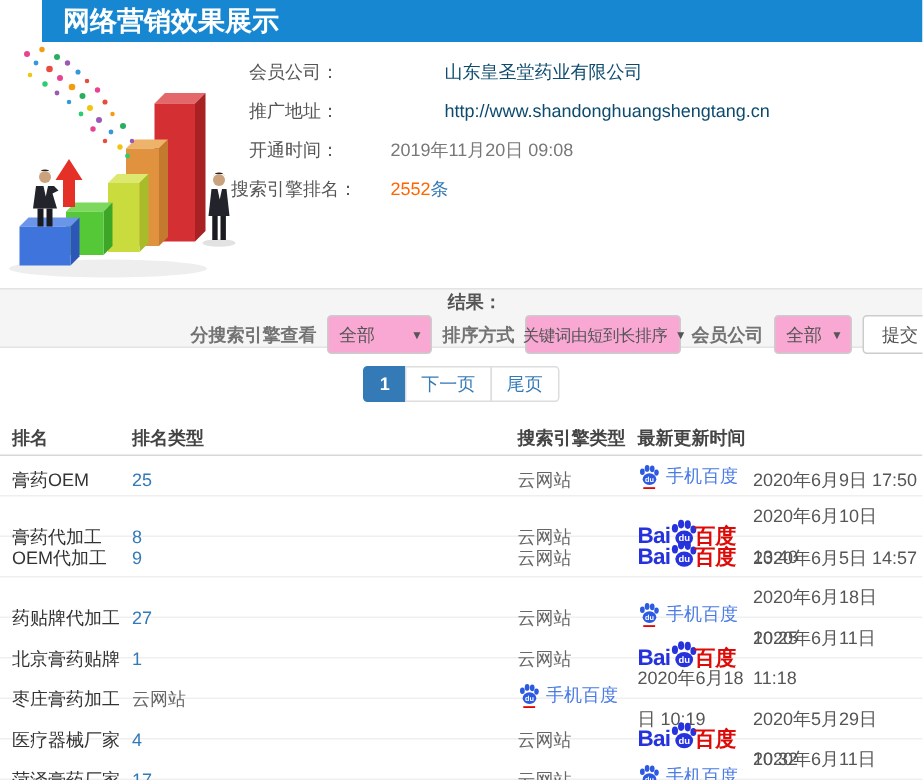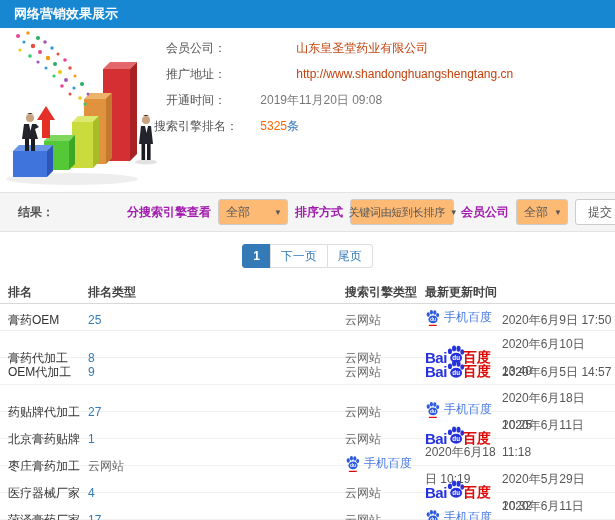--- a/index.html
+++ b/index.html
@@ -1,39 +1,39 @@
 <!DOCTYPE html>
 <html><head>
 <meta charset="utf-8">
 <style>
   * { box-sizing: border-box; margin: 0; padding: 0; }
   html, body { width: 615px; height: 520px; overflow: hidden; }
   body { font-family: "Liberation Sans", sans-serif; font-size: 12px; color: #333; background: #fff; }
 
   .header { height: 28px; background: #1787d2; color: #fff; line-height: 28px;
-            padding-left: 14px; font-size: 13px; font-weight: bold; }
+            padding-left: 14px; font-size: 18px; font-weight: bold; margin-left: 28px; }
 
   .top { display: flex; height: 164px; }
   .chart-wrap { width: 185px; flex: none; }
   .info { flex: 1; margin-left: -38px; padding-top: 12px; }
   .info-row { margin-bottom: 10px; line-height: 16px; white-space: nowrap; }
   .ilabel { display: inline-block; width: 98px; text-align: center; color: #555; }
   .ivalue { margin-left: 12px; }
-  .link { color: #c2410c; text-decoration: none; cursor: pointer; margin-left: 48px; }
+  .link { color: #0c4a6e; text-decoration: none; cursor: pointer; margin-left: 48px; }
   .muted { color: #777; }
   .hl { color: #ff6600; }
   .unit { color: #337ab7; }
 
   .filter-bar { height: 40px; background: #f5f5f5; border-top: 1px solid #e3e3e3;
                 border-bottom: 1px solid #e3e3e3; display: flex; align-items: center;
-                padding-left: 18px; }
+                padding-left: 18px; flex-direction: column; }
   .result-label { font-weight: bold; color: #555; }
   .controls { margin-left: auto; display: flex; align-items: center; gap: 7px; margin-right: -10px; }
-  .flabel { font-weight: bold; color: #a21caf; white-space: nowrap; }
-  .select { background: #fdba74; border: 1px solid #ccc; border-radius: 3px; height: 26px;
+  .flabel { font-weight: bold; color: #737373; white-space: nowrap; }
+  .select { background: #f9a8d4; border: 1px solid #ccc; border-radius: 3px; height: 26px;
             display: flex; align-items: center; padding: 0 5px 0 7px; color: #555;
             white-space: nowrap; cursor: pointer; }
   .select .arrow { margin-left: auto; font-size: 8px; color: #555; padding-left: 5px; }
   .sel-engine { width: 70px; }
   .sel-sort { width: 104px; font-size: 11px; letter-spacing: -0.3px; justify-content: center; }
   .sel-article { width: 52px; }
   .submit-btn { height: 26px; background: #fff; border: 1px solid #ccc; border-radius: 3px;
                 padding: 0 12px; color: #555; white-space: nowrap; font-size: 12px; cursor: pointer; }
 
   .pagination { height: 48px; display: flex; align-items: center; justify-content: center; }
@@ -145,21 +145,21 @@
     <div class="info-row">
       <span class="ilabel">推广地址：</span>
       <a class="ivalue link">http://www.shandonghuangshengtang.cn</a>
     </div>
     <div class="info-row">
       <span class="ilabel">开通时间：</span>
       <span class="ivalue muted">2019年11月20日 09:08</span>
     </div>
     <div class="info-row">
       <span class="ilabel">搜索引擎排名：</span>
-      <span class="ivalue"><span class="hl">5325</span><span class="unit">条</span></span>
+      <span class="ivalue"><span class="hl">2552</span><span class="unit">条</span></span>
     </div>
   </div>
 </div>
 
 <div class="filter-bar">
   <span class="result-label">结果：</span>
   <div class="controls">
     <span class="flabel">分搜索引擎查看</span>
     <div class="select sel-engine">
       <span>全部</span>

